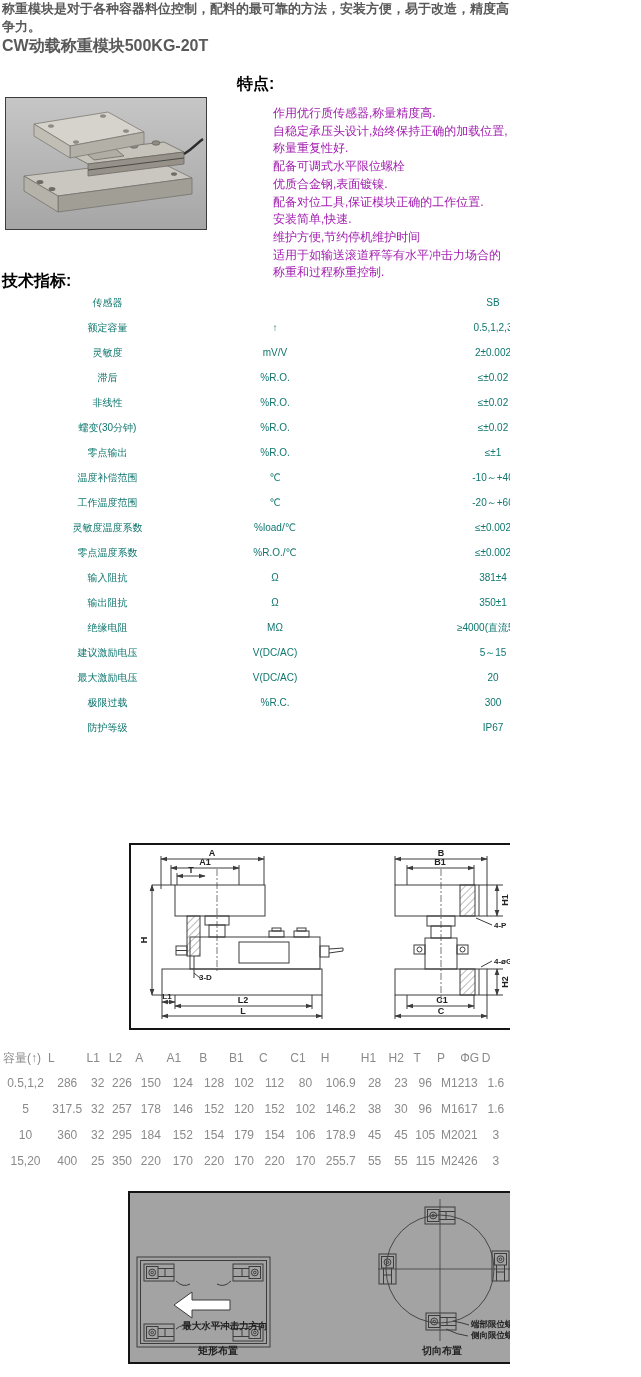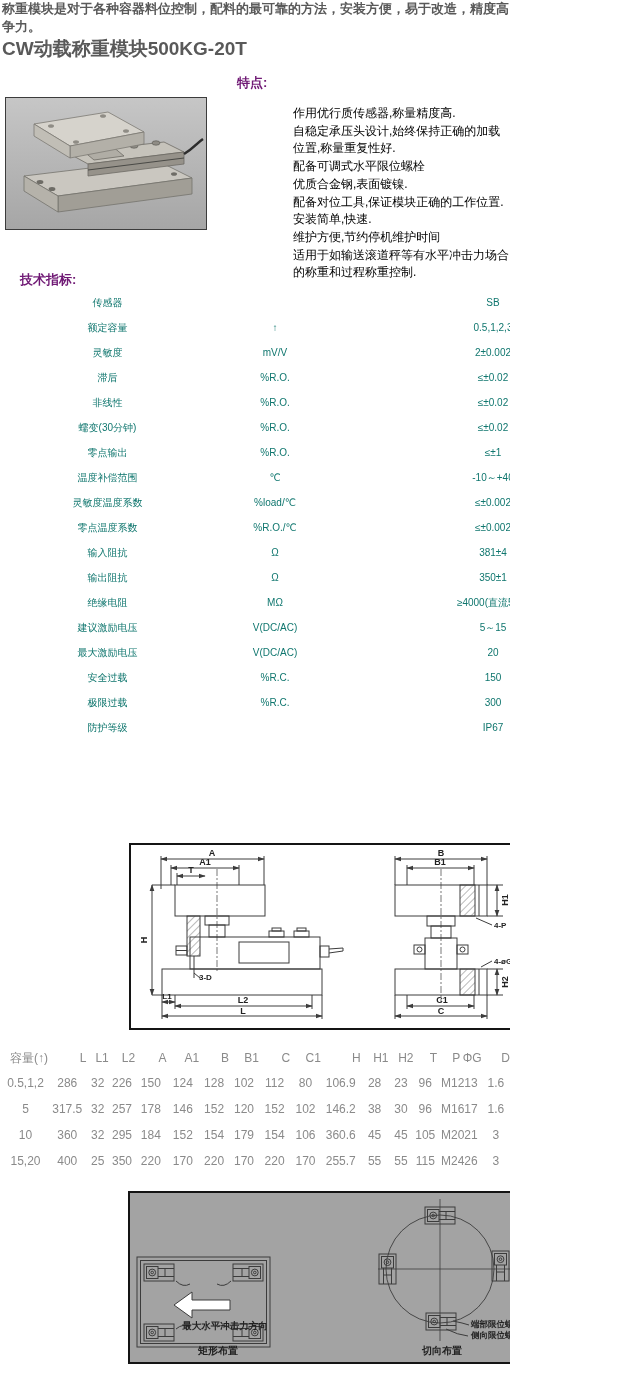--- a/index.html
+++ b/index.html
@@ -1,32 +1,32 @@
 <!DOCTYPE html>
 <html><head>
 <meta charset="utf-8">
 <style>
   html,body{margin:0;padding:0;background:#fff;}
   .page{position:relative;width:510px;height:1377px;background:#fff;overflow:hidden;
         font-family:"Liberation Sans","DejaVu Sans",sans-serif;}
   .intro{position:absolute;left:2px;top:0;width:636px;margin:0;font-size:13px;line-height:17.5px;
          font-weight:bold;color:#595959;}
-  .title{position:absolute;left:2px;top:36px;margin:0;font-size:19px;font-weight:bold;color:#595959;}
-  .sec-heading{position:absolute;font-size:13px;font-weight:bold;color:#701a75;}
+  .title{position:absolute;left:2px;top:36px;margin:0;font-size:16px;font-weight:bold;color:#595959;}
+  .sec-heading{position:absolute;font-size:16px;font-weight:bold;color:#000000;}
   .feat-heading{left:237px;top:74px;}
-  .tech-heading{left:20px;top:271px;}
-  .feat-list{position:absolute;left:273px;top:105px;font-size:12px;color:#000000;line-height:17.7px;margin-left:20px;}
+  .tech-heading{left:2px;top:271px;}
+  .feat-list{position:absolute;left:273px;top:105px;font-size:12px;color:#a21caf;line-height:17.7px;}
   .photo-wrap{position:absolute;left:5px;top:97px;width:200px;height:131px;border:1px solid #3c3c3c;}
   .photo-wrap svg{display:block;}
   table{border-collapse:collapse;}
   .spec-table{position:absolute;left:10px;top:290px;width:631px;table-layout:fixed;
               font-size:10px;color:#0f766e;}
   .spec-table td{height:25px;text-align:center;vertical-align:middle;padding:0;overflow:hidden;white-space:nowrap;}
   .dim-table{position:absolute;left:3px;top:1046px;table-layout:fixed;font-size:12px;color:#8a8a8a;}
-  .dim-table th{font-weight:normal;height:24px;text-align:right;padding:0;white-space:nowrap;}
+  .dim-table th{font-weight:normal;height:24px;text-align:left;padding:0;white-space:nowrap;}
   .dim-table td{height:26px;text-align:center;vertical-align:middle;padding:0;white-space:nowrap;}
   .drawing-box{position:absolute;left:129px;top:843px;width:384px;height:183px;border:2px solid #141414;background:#fff;}
   .layout-box{position:absolute;left:128px;top:1191px;width:385px;height:169px;border:2px solid #141414;background:#a3a3a3;}
   .drawing-box svg,.layout-box svg{display:block;}
   svg text{stroke:none;}
 </style>
 </head>
 <body>
 
 <div class="page">
@@ -126,20 +126,25 @@
           <td>零点输出</td>
           <td>%R.O.</td>
           <td>≤±1</td>
         </tr>
         <tr>
           <td>温度补偿范围</td>
           <td>℃</td>
           <td>-10～+40</td>
         </tr>
         <tr>
+          <td>工作温度范围</td>
+          <td>℃</td>
+          <td>-20～+60</td>
+        </tr>
+        <tr>
           <td>灵敏度温度系数</td>
           <td>%load/℃</td>
           <td>≤±0.002</td>
         </tr>
         <tr>
           <td>零点温度系数</td>
           <td>%R.O./℃</td>
           <td>≤±0.002</td>
         </tr>
         <tr>
@@ -159,25 +164,20 @@
         </tr>
         <tr>
           <td>建议激励电压</td>
           <td>V(DC/AC)</td>
           <td>5～15</td>
         </tr>
         <tr>
           <td>最大激励电压</td>
           <td>V(DC/AC)</td>
           <td>20</td>
-        </tr>
-        <tr>
-          <td>安全过载</td>
-          <td>%R.C.</td>
-          <td>150</td>
         </tr>
         <tr>
           <td>极限过载</td>
           <td>%R.C.</td>
           <td>300</td>
         </tr>
         <tr>
           <td>防护等级</td>
           <td></td>
           <td>IP67</td>
@@ -377,21 +377,21 @@
           <td>10</td>
           <td>360</td>
           <td>32</td>
           <td>295</td>
           <td>184</td>
           <td>152</td>
           <td>154</td>
           <td>179</td>
           <td>154</td>
           <td>106</td>
-          <td>360.6</td>
+          <td>178.9</td>
           <td>45</td>
           <td>45</td>
           <td>105</td>
           <td colspan="2">M2021</td>
           <td>3</td>
         </tr>
         <tr>
           <td>15,20</td>
           <td>400</td>
           <td>25</td>

